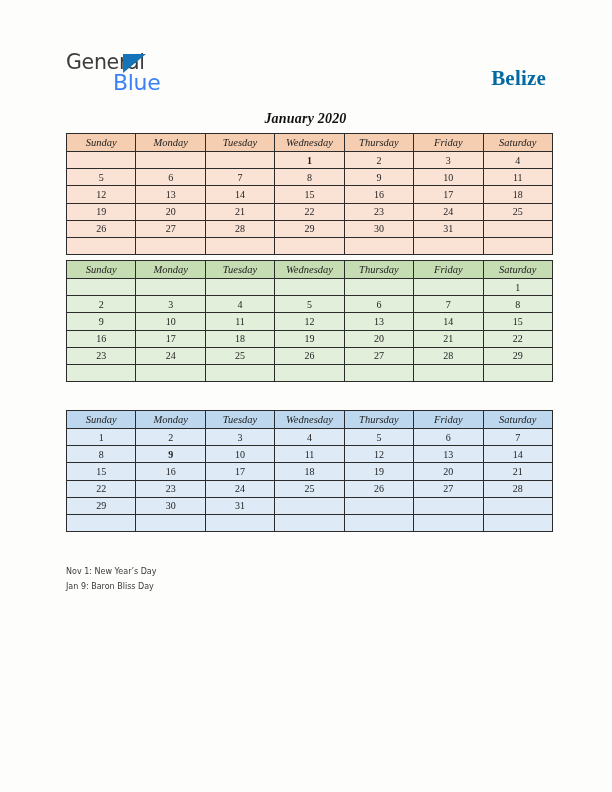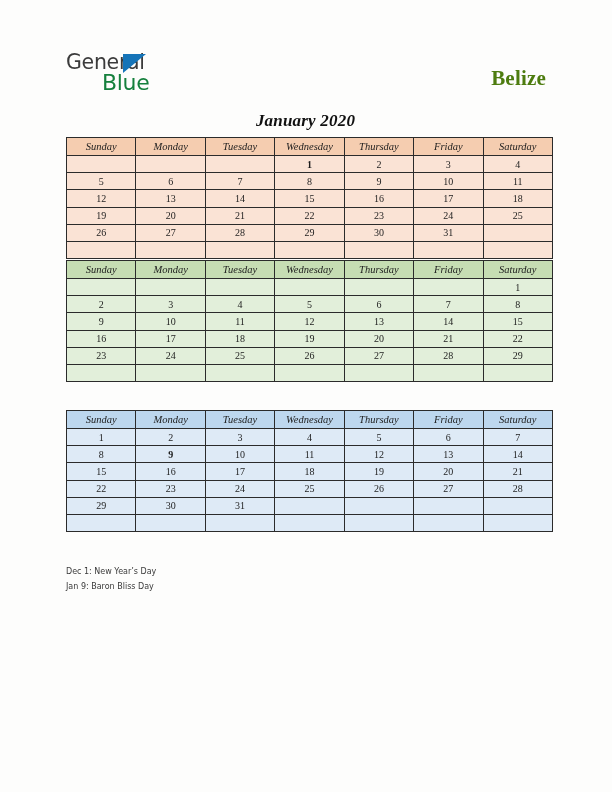--- a/index.html
+++ b/index.html
@@ -45,55 +45,55 @@
     position: absolute;
     left: 57px;
     top: 2px;
     width: 0;
     height: 0;
     border-left: 23px solid #1574b8;
     border-bottom: 19px solid transparent;
   }
   .logo-blue {
     position: absolute;
-    left: 36px;
+    left: 47px;
     top: 20px;
     font-family: "DejaVu Sans", sans-serif;
     font-size: 22px;
     letter-spacing: -0.3px;
-    color: #15803d;
+    color: #3b82f6;
     line-height: 1;
   }
   .country-title {
     position: absolute;
     right: 66px;
     top: 66px;
     font-family: "Liberation Serif", serif;
     font-weight: bold;
     font-size: 21px;
-    color: #4d7c0f;
+    color: #0369a1;
     letter-spacing: 0.2px;
   }
 
   
   .month-block {
     position: absolute;
     left: 66px;
     width: 479px;
   }
   #month-0 { top: 111px; }
   #month-1 { top: 260px; }
   #month-2 { top: 410px; }
 
   .month-title {
     text-align: center;
     font-family: "Liberation Serif", serif;
     font-weight: bold;
     font-style: italic;
-    font-size: 17px;
+    font-size: 14px;
     color: #111111;
     margin-bottom: 6px;
     letter-spacing: 0.2px;
   }
 
   table.calendar {
     border-collapse: collapse;
     table-layout: fixed;
     width: 479px;
     border: 1px solid #a21caf;
@@ -368,15 +368,15 @@
           <td class="day-empty"></td>
           <td class="day-empty"></td>
           <td class="day-empty"></td>
           <td class="day-empty"></td>
         </tr>
       </tbody>
   </table>
 </div>
 
 <div class="holiday-list">
-    <div class="holiday-item">Dec 1: New Year’s Day</div>
+    <div class="holiday-item">Nov 1: New Year’s Day</div>
     <div class="holiday-item">Jan 9: Baron Bliss Day</div>
   </div>
 
 </body></html>

